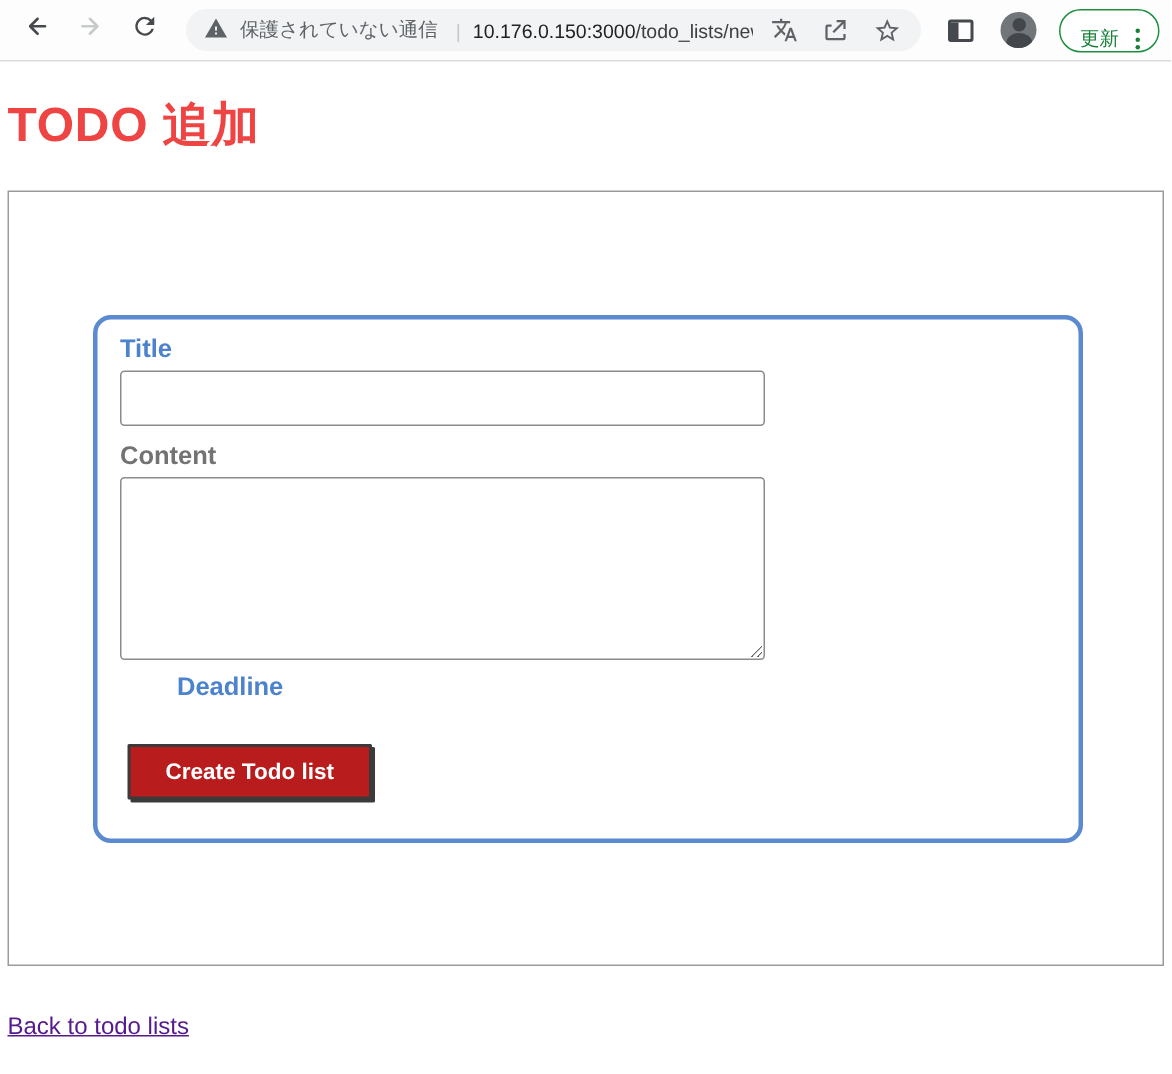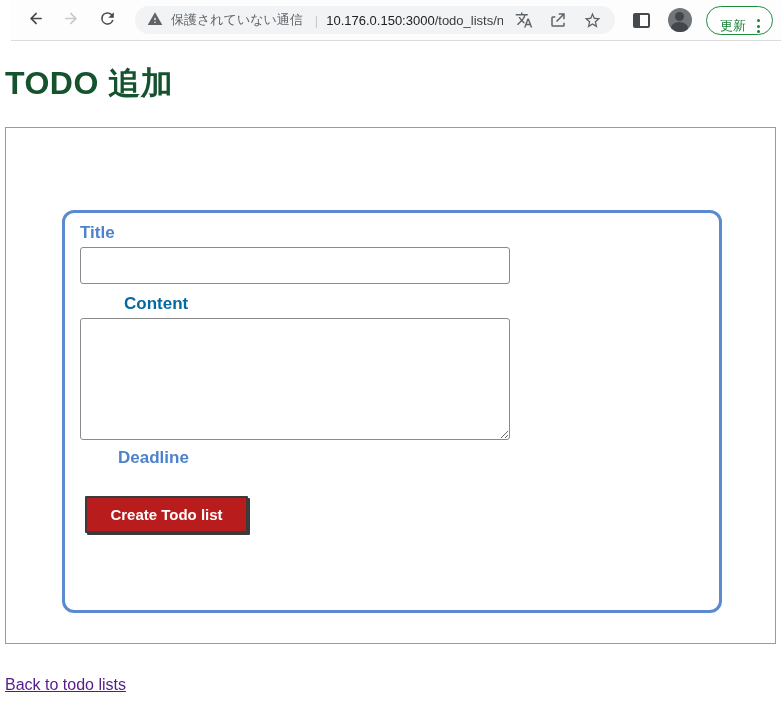--- a/index.html
+++ b/index.html
@@ -2,21 +2,21 @@
 <html><head>
 <meta charset="utf-8">
 <style>
   * { box-sizing: border-box; }
   html, body { margin: 0; padding: 0; background: #fff; width: 781px; height: 716px; overflow: hidden; }
   body { font-family: "Liberation Sans", "DejaVu Sans", sans-serif; }
 
   
   .toolbar {
     height: 41px; background: #fdfdfd; border-bottom: 1px solid #dadce0;
-    display: flex; align-items: center; padding: 0 8px; gap: 4px; margin-left: 11px;
+    display: flex; align-items: center; padding: 0 8px; gap: 4px;
   }
   .nav-btn {
     width: 32px; height: 32px; border-radius: 50%; display: flex;
     align-items: center; justify-content: center; flex: 0 0 auto; cursor: pointer;
   }
   .omnibox {
     height: 28px; background: #f1f3f4; border-radius: 14px; flex: 1 1 auto;
     margin: 0 6px 0 8px; display: flex; align-items: center; padding: 0 10px 0 12px;
     font-size: 13px; color: #5f6368; min-width: 0;
   }
@@ -35,25 +35,25 @@
     display: flex; align-items: center; gap: 7px; margin-left: 8px;
     border: 1px solid #1e8e3e; border-radius: 15px; height: 29px; padding: 12px 8px 0 13px;
     background: #fff; cursor: pointer; flex: 0 0 auto;
   }
   .update-pill .label { font-size: 13px; font-weight: 400; }
   .dots { display: flex; flex-direction: column; gap: 2.5px; padding: 2px 4px; }
   .dots i { width: 3px; height: 3px; border-radius: 50%; display: block; }
 
   
   .page { padding: 0 5px; }
-  h1.page-title { font-size: 32px; font-weight: bold; color: #14532d; margin: 21px 0 21px 0; letter-spacing: 0.5px; }
+  h1.page-title { font-size: 32px; font-weight: bold; color: #ef4444; margin: 21px 0 21px 0; letter-spacing: 0.5px; }
   .outer-container { border: 1px solid #9b9b9b; height: 517px; background: #fff; }
   .form-box {
     width: 660px; margin: 82px 0 0 56px; border-radius: 12px; background: #fff;
-    padding: 10px 15px 0 15px; height: 403px;
+    padding: 10px 15px 0 15px; height: 352px;
   }
   .field-label { font-size: 17px; font-weight: bold; margin: 0 0 4px 0; }
   .text-input {
     width: 430px; height: 37px; border: 1px solid #8b8b8b; border-radius: 3px;
     background: #fff; display: block; font-size: 14px; padding: 0 6px; outline: none;
   }
   .textarea-input {
     width: 430px; height: 122px; border: 1px solid #8b8b8b; border-radius: 3px;
     background: #fff; display: block; font-size: 14px; padding: 4px 6px; outline: none;
     resize: both; font-family: "Liberation Sans", "DejaVu Sans", sans-serif;
@@ -148,21 +148,21 @@
 <div class="page">
   <h1 class="page-title">TODO 追加</h1>
 
   <div class="outer-container">
     <div class="form-box" id="formBox" style="border: 3px solid rgb(91, 138, 208);">
 
       <div class="field-label" id="titleLabel" style="color: rgb(77, 130, 204);">Title</div>
       <input class="text-input" type="text" value="" style="">
 
       <div class="gap-sm"></div>
-      <div class="field-label" id="contentLabel" style="color: #0369a1; margin-left: 44px;">Content</div>
+      <div class="field-label" id="contentLabel" style="color: #737373;">Content</div>
       <textarea class="textarea-input" style=""></textarea>
 
       <div class="gap-md"></div>
       <div class="field-label" id="deadlineLabel" style="color: rgb(77, 130, 204); margin-left: 38px;">Deadline</div>
 
       <button class="submit-btn" id="submitBtn" style="background: #b91c1c; border-color: rgb(59, 59, 59); box-shadow: rgb(59, 59, 59) 2px 2px 0px 0px;">Create Todo list</button>
     </div>
   </div>
 
   <div class="back-link-row">

